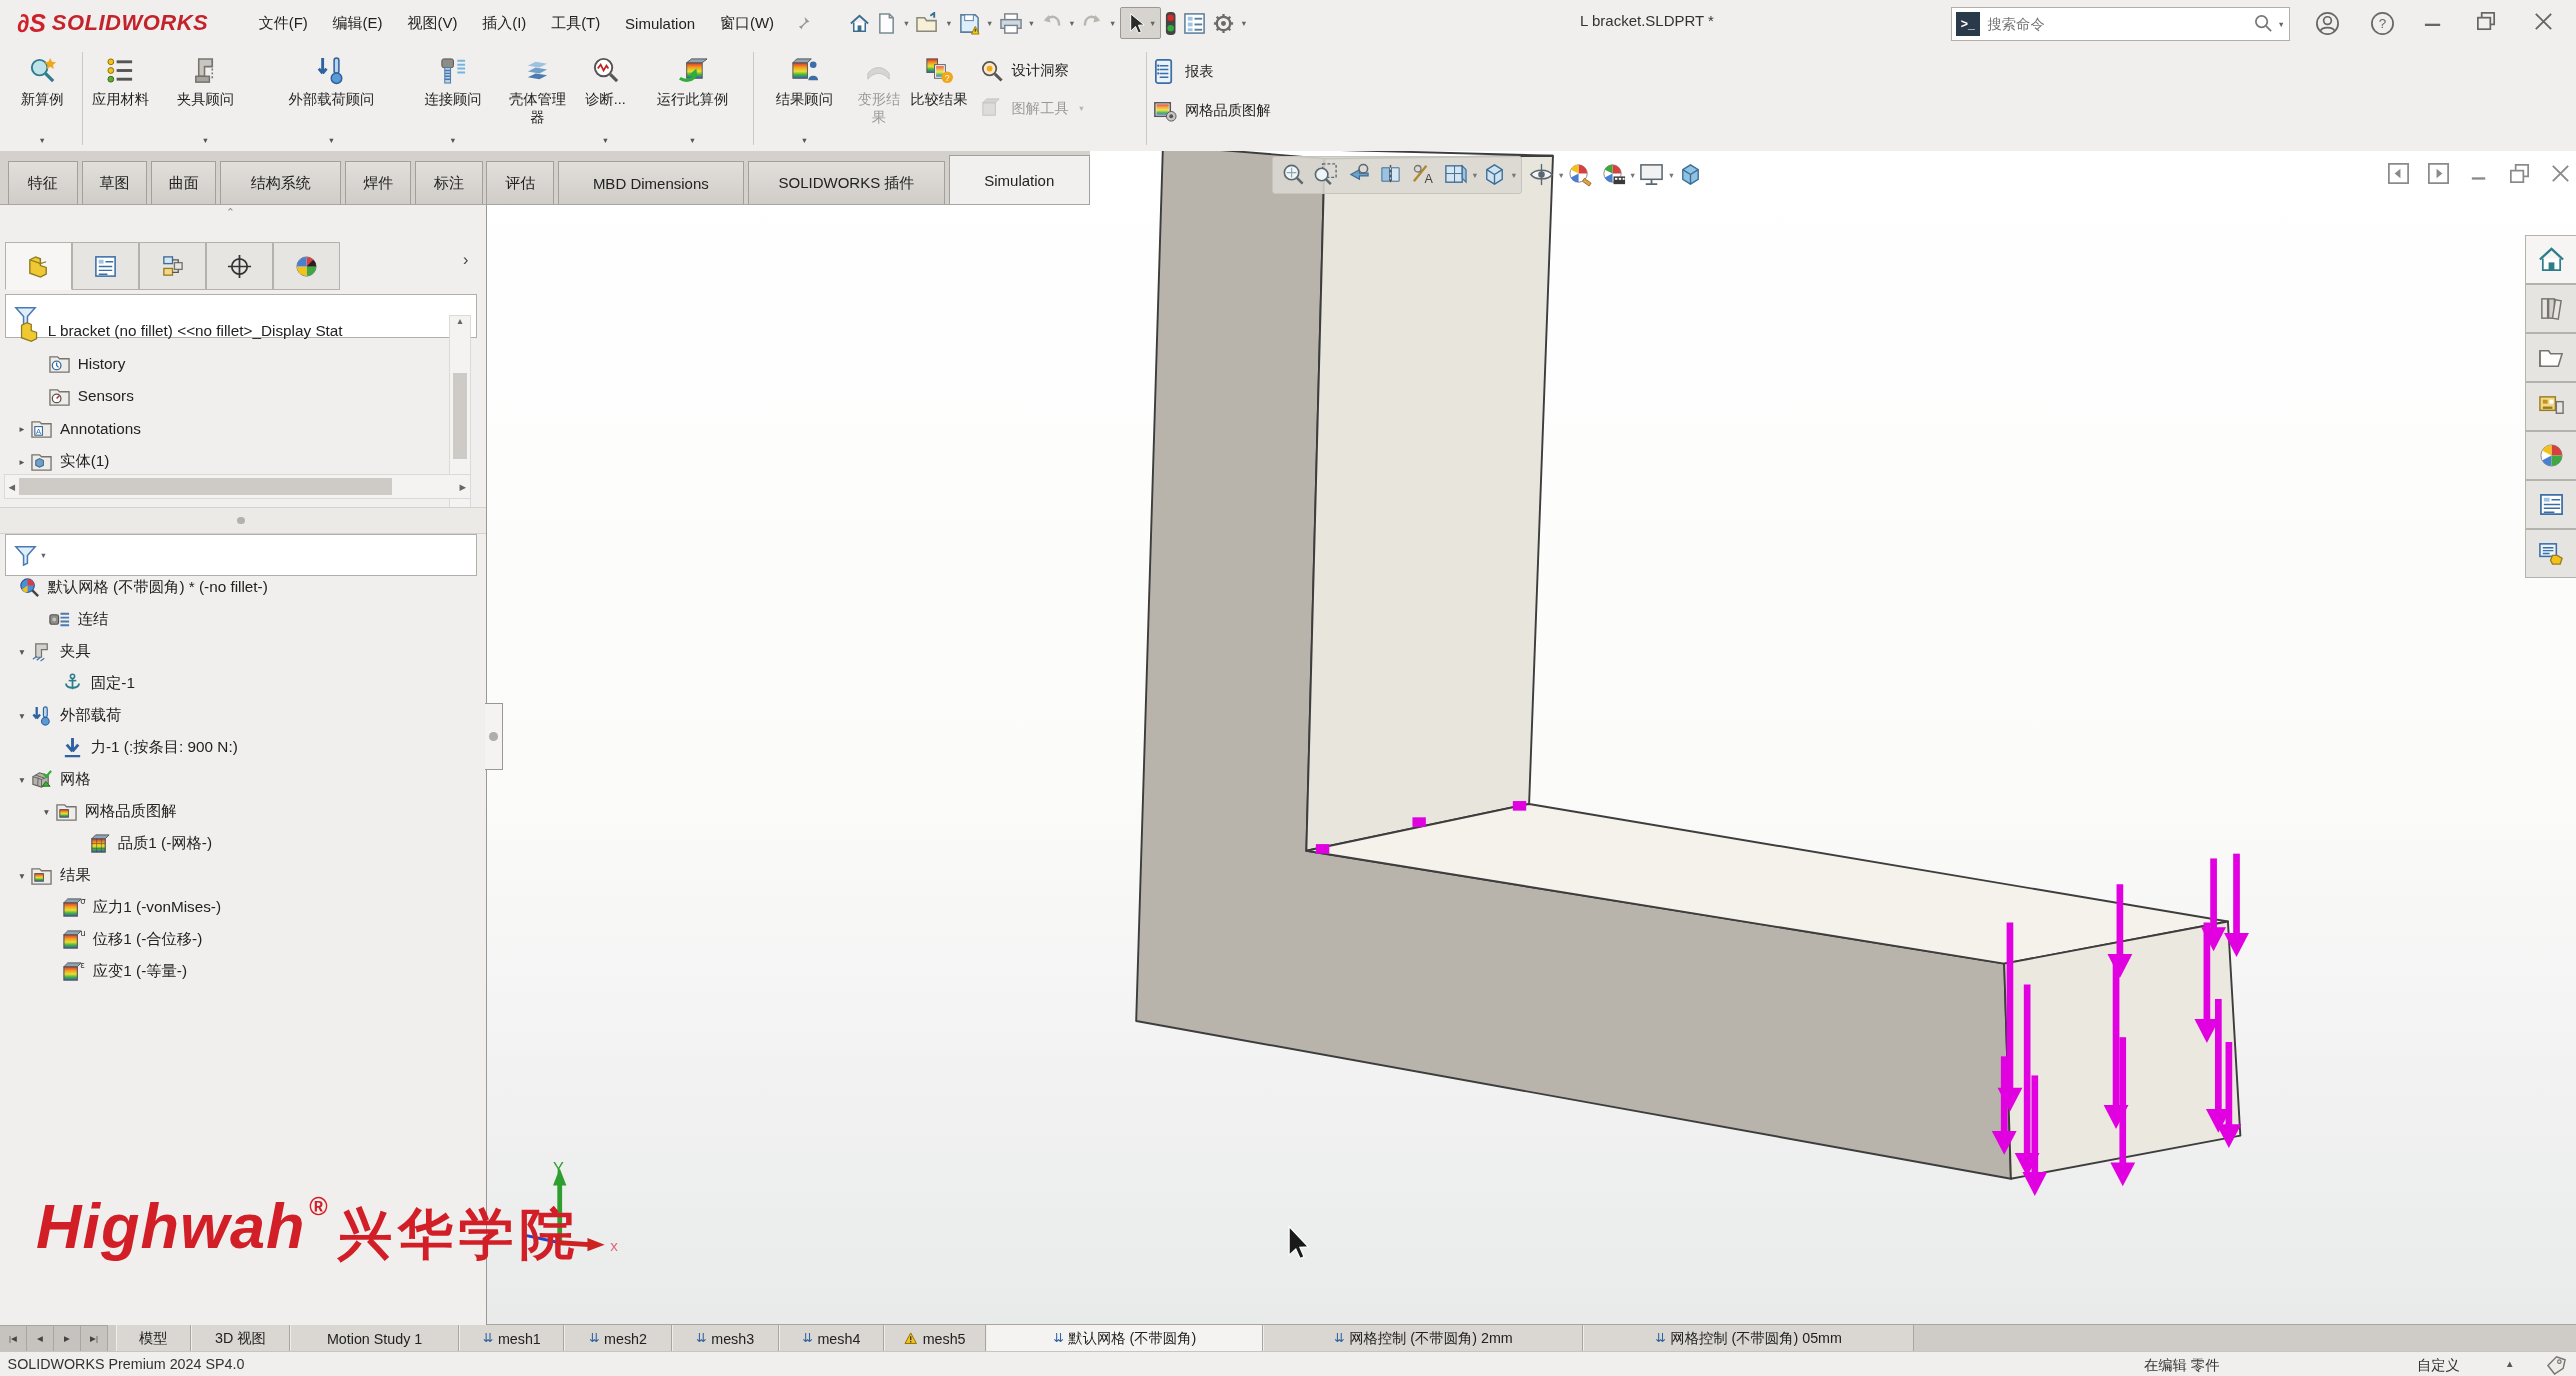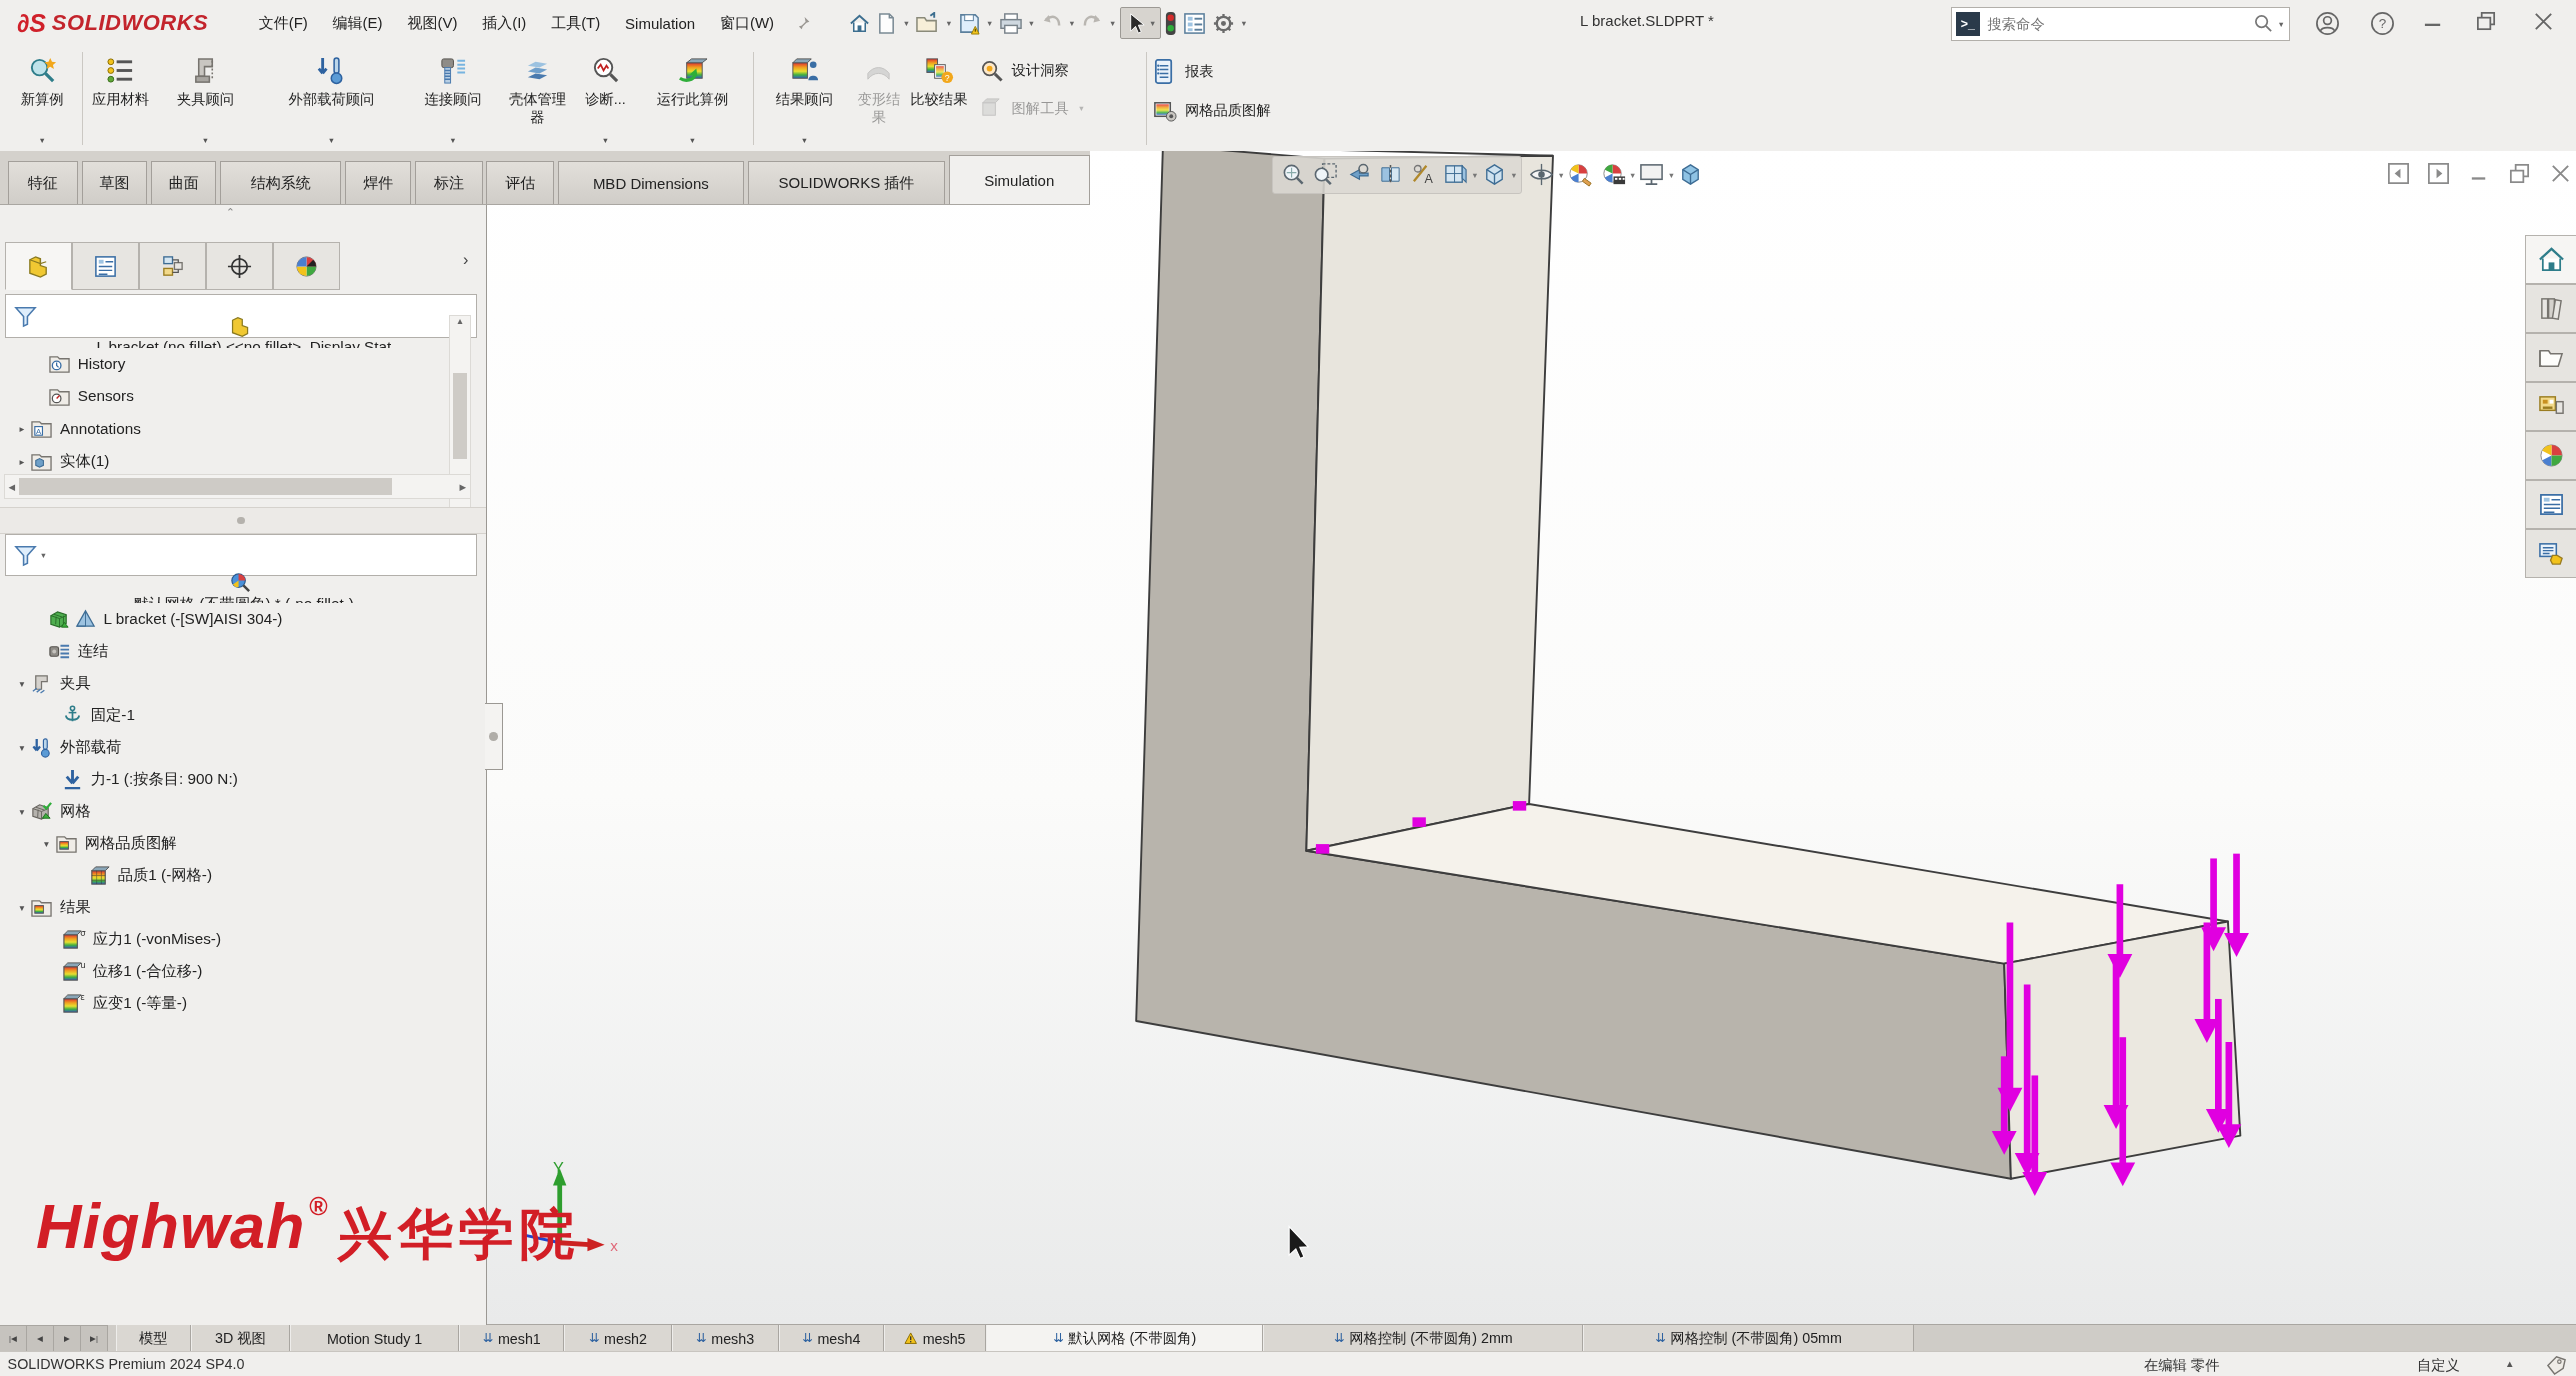--- a/index.html
+++ b/index.html
@@ -67,21 +67,21 @@
           border:1px solid #b5b2ad;background:#e7e5e1;}
   .fm-tab.active{background:#f7f6f4;border-bottom-color:#f7f6f4;}
   .fm-chevron{position:absolute;left:463px;top:46px;font-size:16.3px;color:#444;}
   .filterbox{position:absolute;left:4.8px;height:42px;background:#fff;border:1px solid #b2afaa;
              display:flex;align-items:center;padding-left:7.6px;width:463px;}
   .tree{position:absolute;left:0;width:478px;}
   .trow{display:flex;align-items:center;height:32.5px;font-size:15.3px;white-space:nowrap;overflow:hidden;}
   .trow .arr{width:17px;font-size:9.6px;color:#555;text-align:center;flex:0 0 17px;}
   .trow .lbl{margin-left:6.7px;}
   .ticon{flex:0 0 auto;}
-  .ind0{padding-left:3px;flex-direction:column;} .ind1{padding-left:48px;} .ind1a{padding-left:13.4px;}
+  .ind0{padding-left:18px;} .ind1{padding-left:48px;} .ind1a{padding-left:13.4px;}
   .ind2{padding-left:61px;} .ind2a{padding-left:38px;} .ind3{padding-left:88px;}
   .vscroll{position:absolute;left:449px;top:111px;width:20px;height:199px;background:#f4f3f1;border:1px solid #dcdad6;
            display:flex;flex-direction:column;align-items:center;justify-content:space-between;color:#666;font-size:8.6px;}
   .vthumb{width:14.3px;height:86px;background:#cecbc6;}
   .hscroll{position:absolute;left:3.8px;top:270px;width:465px;height:23px;background:#f4f3f1;border:1px solid #dcdad6;
            display:flex;align-items:center;color:#666;font-size:8.6px;}
   .hthumb{height:17px;background:#cecbc6;flex:0 0 373px;margin:0 3.8px;}
   .psplit{position:absolute;left:0px;top:303px;width:486px;height:25px;background:#eceae7;
           border-top:1px solid #d5d2cd;border-bottom:1px solid #d5d2cd;}
   .psplit .dot{position:absolute;left:237px;top:8.6px;width:7.6px;height:7.6px;border-radius:50%;background:#b5b2ad;}
@@ -844,32 +844,20 @@
         <svg class="ticon" width="23" height="23" viewBox="0 0 24 24">
             <circle cx="10" cy="10" r="7" fill="#4a90d9" stroke="#2a5a90" stroke-width="1.3"></circle>
             <path d="M10 3a7 7 0 0 1 7 7h-7z" fill="#d84040"></path>
             <path d="M10 10l-6 4a7 7 0 0 0 6 3z" fill="#f2c21b"></path>
             <path d="M15 15l6 6" stroke="#444" stroke-width="2.6"></path>
           </svg>
         <span class="lbl">默认网格 (不带圆角) * (-no fillet-)</span>
       </div>
       <div class="trow ind1" style="height:32px">
         <svg class="ticon" width="23" height="23" viewBox="0 0 24 24">
-            <path d="M3 8l7-4 9 3v9l-7 4-9-3z" fill="#4fae4f" stroke="#2a6e2a" stroke-width="1.2"></path>
-            <path d="M3 8l9 3 7-3M12 11v9M6 6.5l9 3M8 17l.5-8M16 16l.3-8" fill="none" stroke="#2a6e2a" stroke-width="1"></path>
-            <path d="M14 20l3-5 4 5z" fill="#3cae3c" stroke="#1e6e1e"></path>
-          </svg>
-        <svg class="ticon" width="23" height="23" viewBox="0 0 24 24" style="margin-left:2.9px">
-            <path d="M12 3l9 16H3z" fill="#9cc2e0" stroke="#3d6c94" stroke-width="1.3"></path>
-            <path d="M12 3v16M12 19l-9 0" fill="none" stroke="#3d6c94" stroke-width="1"></path>
-          </svg>
-        <span class="lbl">L bracket (-[SW]AISI 304-)</span>
-      </div>
-      <div class="trow ind1" style="height:32px">
-        <svg class="ticon" width="23" height="23" viewBox="0 0 24 24">
             <rect x="2" y="7" width="9" height="10" rx="2" fill="#8f8c87" stroke="#55524d" stroke-width="1.2"></rect>
             <circle cx="6.5" cy="12" r="2" fill="#c5c2bd"></circle>
             <g stroke="#4a7aae" stroke-width="2">
               <path d="M13 6h9M13 10h9M13 14h9M13 18h9"></path>
             </g>
           </svg>
         <span class="lbl">连结</span>
       </div>
       <div class="trow ind1a" style="height:32px">
         <span class="arr">▾</span>

